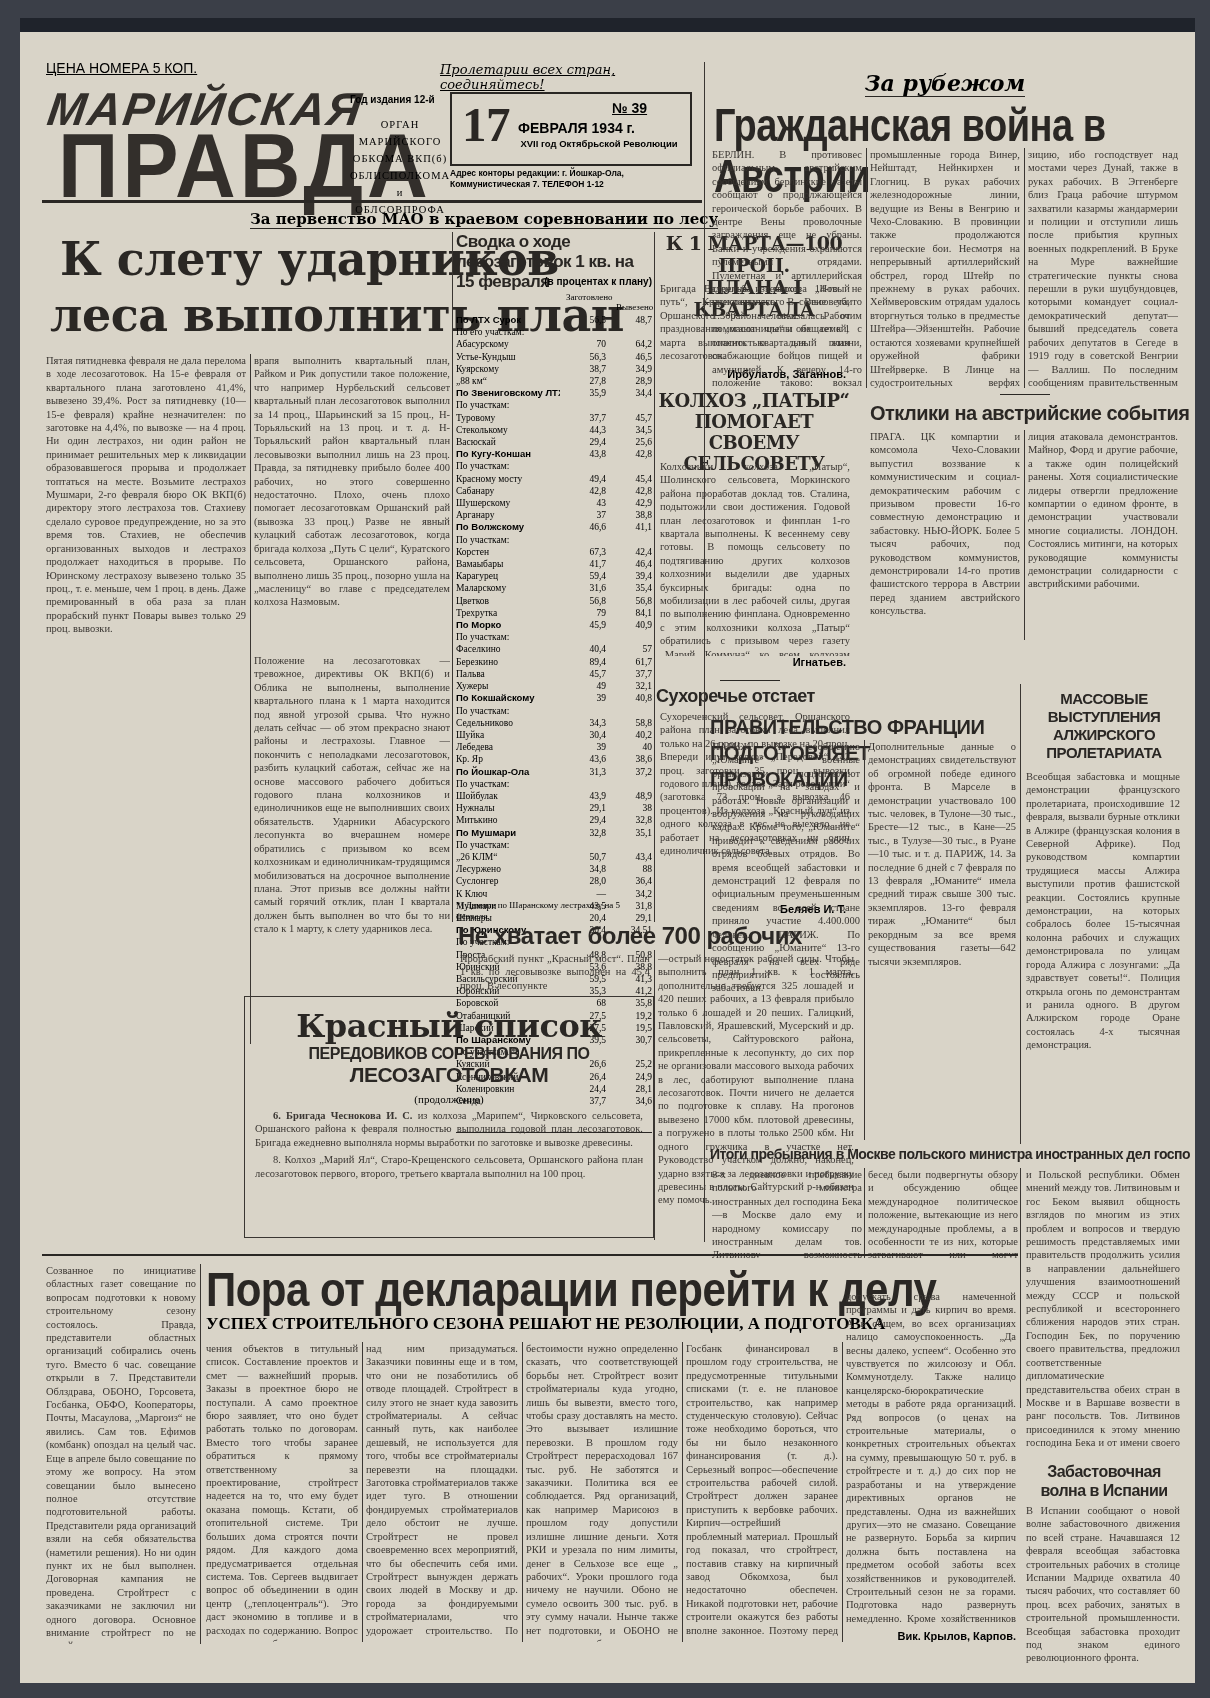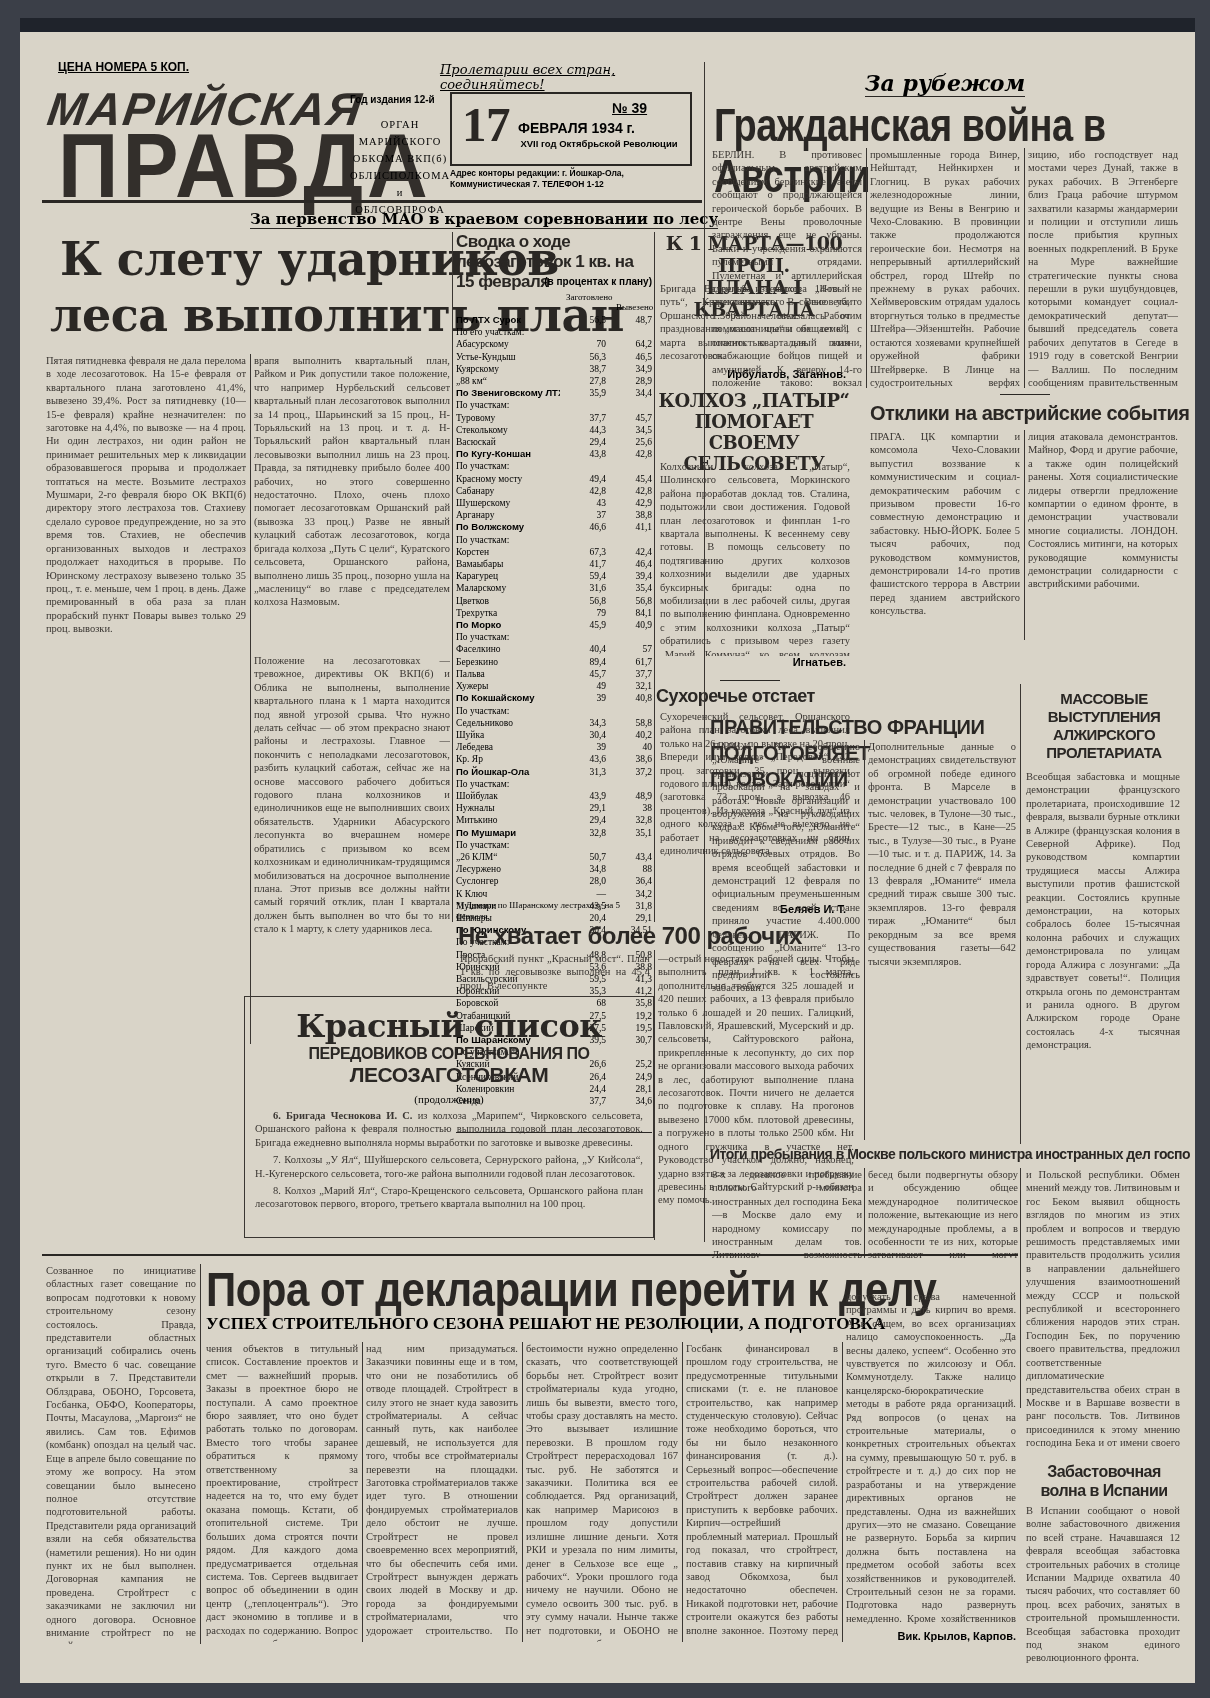--- a/index.html
+++ b/index.html
@@ -3,21 +3,21 @@
 <meta charset="utf-8">
 <style>
   html, body { margin:0; padding:0; }
   body { width:1210px; height:1698px; background:#3b3f48; position:relative; overflow:hidden; font-family:"DejaVu Serif", serif; }
   .sheet { position:absolute; left:20px; top:18px; width:1175px; height:1665px; background:#d9d4c8; color:#2a2724; }
   .dark-edge { position:absolute; left:20px; top:18px; width:1175px; height:14px; background:#1f232b; }
   .abs { position:absolute; }
   .small { font-size:10.5px; line-height:13.4px; text-align:justify; font-family:"Liberation Serif", serif; color:#3a3632; }
   .rule { position:absolute; background:#2a2724; }
   .vrule { position:absolute; width:1px; background:#3a3632; }
-  .masthead-top { font-size:12px; font-weight:bold; font-family:"Liberation Sans", sans-serif; text-decoration:underline;margin-left:12px; }
+  .masthead-top { font-size:14px; font-weight:normal; font-family:"Liberation Sans", sans-serif; text-decoration:underline; }
   .logo1 { font-family:"Liberation Sans", sans-serif; font-weight:900; font-style:italic; font-size:46px; letter-spacing:2px; color:#332f2b; transform:skewX(-8deg); }
   .logo2 { font-family:"Liberation Sans", sans-serif; font-weight:900; font-size:84px; letter-spacing:4px; color:#332f2b; transform:scaleY(1.08); }
   .organ { font-size:10.5px; text-align:center; line-height:17px; font-family:"Liberation Serif", serif; letter-spacing:1px; }
   .datebox { border:2px solid #2a2724; }
   .h-big { font-family:"Liberation Sans", sans-serif; font-weight:bold; color:#2a2724; letter-spacing:-0.5px; }
   .italic-head { font-family:"DejaVu Serif", serif; font-style:italic; font-weight:bold; }
   .table-row { display:flex; font-size:9.5px; line-height:12.2px; font-family:"Liberation Serif", serif; }
   .table-row .n { flex:1; white-space:nowrap; overflow:hidden; }
   .table-row .v { width:46px; text-align:right; }
   .table-row.group .n { font-weight:bold; font-family:"Liberation Sans", sans-serif; }
@@ -421,21 +421,20 @@
 <div class="abs small" style="left:460px;top:952px;width:190px;">Прорабский пункт „Красный мост“. План 1 кв. по лесовывозке выполнен на 45,4 проц. В лесопункте</div>
 <div class="vrule" style="left:654px;top:950px;height:290px;"></div>
 <div class="abs small" style="left:658px;top:952px;width:196px;height:285px;overflow:hidden;">—острый недостаток рабочей силы. Чтобы выполнить план 1 кв. к 1 марта, дополнительно требуется 325 лошадей и 420 пеших рабочих, а 13 февраля прибыло только 6 лошадей и 20 пеших. Галицкий, Павловский, Ярашевский, Мусерский и др. сельсоветы, Сайтуровского района, прикрепленные к лесопункту, до сих пор не организовали массового выхода рабочих в лес, саботируют выполнение плана лесозаготовок. Почти ничего не делается по подготовке к сплаву. На прогонов вывезено 17000 кбм. плотовой древесины, а погружено в плоты только 2500 кбм. Ни одного гружчика в участке нет. Руководство участком должно, наконец, ударно взяться за лесозаготовки и погрузку древесины в плоты. Сайтурский р-н обязан ему помочь.</div>
 
 <div class="abs" style="left:244px;top:996px;width:408px;height:240px;border:1px solid #3a3632;">
   <div class="h-big center" style="margin-top:10px;font-size:32px;font-family:'DejaVu Serif',serif;">Красный список</div>
   <div class="h-big center" style="font-size:16px;font-family:'Liberation Sans',sans-serif;">ПЕРЕДОВИКОВ СОРЕВНОВАНИЯ ПО</div>
   <div class="h-big center" style="font-size:21px;font-family:'Liberation Sans',sans-serif;">ЛЕСОЗАГОТОВКАМ</div>
   <div class="center" style="font-size:11px;margin-top:6px;font-family:'Liberation Serif',serif;">(продолжение)</div>
   <div class="small" style="padding:4px 10px 0 10px;text-indent:18px;"><b>6. Бригада Чеснокова И. С.</b><span> из колхоза „Марипем“, Чирковского сельсовета, Оршанского района к февраля полностью выполнила годовой план лесозаготовок. Бригада ежедневно выполняла нормы выработки по заготовке и вывозке древесины.</span></div>
-  <div class="small" style="padding:4px 10px 0 10px;text-indent:18px;"><span>7. Колхозы „У Ял“, Шуйшерского сельсовета,</span><span> Сернурского района, „У Кийсола“, Н.-Кугенерского сельсовета, того-же района выполнили годовой план лесозаготовок.</span></div>
   <div class="small" style="padding:4px 10px 0 10px;text-indent:18px;"><span>8. Колхоз „Марий Ял“, Старо-Крещенского сельсовета,</span><span> Оршанского района план лесозаготовок первого, второго, третьего квартала выполнил на 100 проц.</span></div>
 </div>
 
 <div class="vrule" style="left:704px;top:62px;height:1180px;"></div>
 <div class="abs italic-head center" style="left:710px;top:70px;width:470px;font-size:22px;"><span style="border-bottom:1.5px solid #2a2724;">За рубежом</span></div>
 <div class="abs h-big" style="left:714px;top:100px;width:470px;font-size:38px;font-family:'Liberation Sans',sans-serif;transform:scaleY(1.2);transform-origin:top left;">Гражданская война в Австрии</div>
 <div class="abs small" style="left:712px;top:148px;width:150px;height:240px;overflow:hidden;">БЕРЛИН. В противовес официальным австрийским сообщениям берлинские газеты сообщают о продолжающейся героической борьбе рабочих. В центре Вены проволочные заграждения еще не убраны. Банки и учреждения охраняются пулеметными отрядами. Пулеметная и артиллерийская стрельба вечером 14-го не прекращалась. В Вене убито 1.300 человек. Рабочим помогают члены их семей, с опасностью для жизни, снабжающие бойцов пищей и амуницией. К вечеру 14-го положение таково: вокзал пригородного сообщения в Гейлигенштадте, многократно переходивший из рук в руки, почти разрушен. Соседний блок домов имени Карла Маркса также почти разрушен.</div>
 <div class="vrule" style="left:866px;top:148px;height:240px;"></div>
 <div class="abs small" style="left:870px;top:148px;width:150px;height:240px;overflow:hidden;">промышленные города Винер, Нейштадт, Нейнкирхен и Глогниц. В руках рабочих железнодорожные линии, ведущие из Вены в Венгрию и Чехо-Словакию. В провинции также продолжаются героические бои. Несмотря на непрерывный артиллерийский обстрел, город Штейр по прежнему в руках рабочих. Хеймверовским отрядам удалось вторгнуться только в предместье Штейра—Эйзенштейн. Рабочие остаются хозяевами крупнейшей оружейной фабрики Штейрверке. В Линце на судостроительных верфях возобновились бои. Пролетарский район города Линца—Урфар, представляющий собой сильную стратегическую позицию,</div>
 <div class="vrule" style="left:1024px;top:148px;height:240px;"></div>

